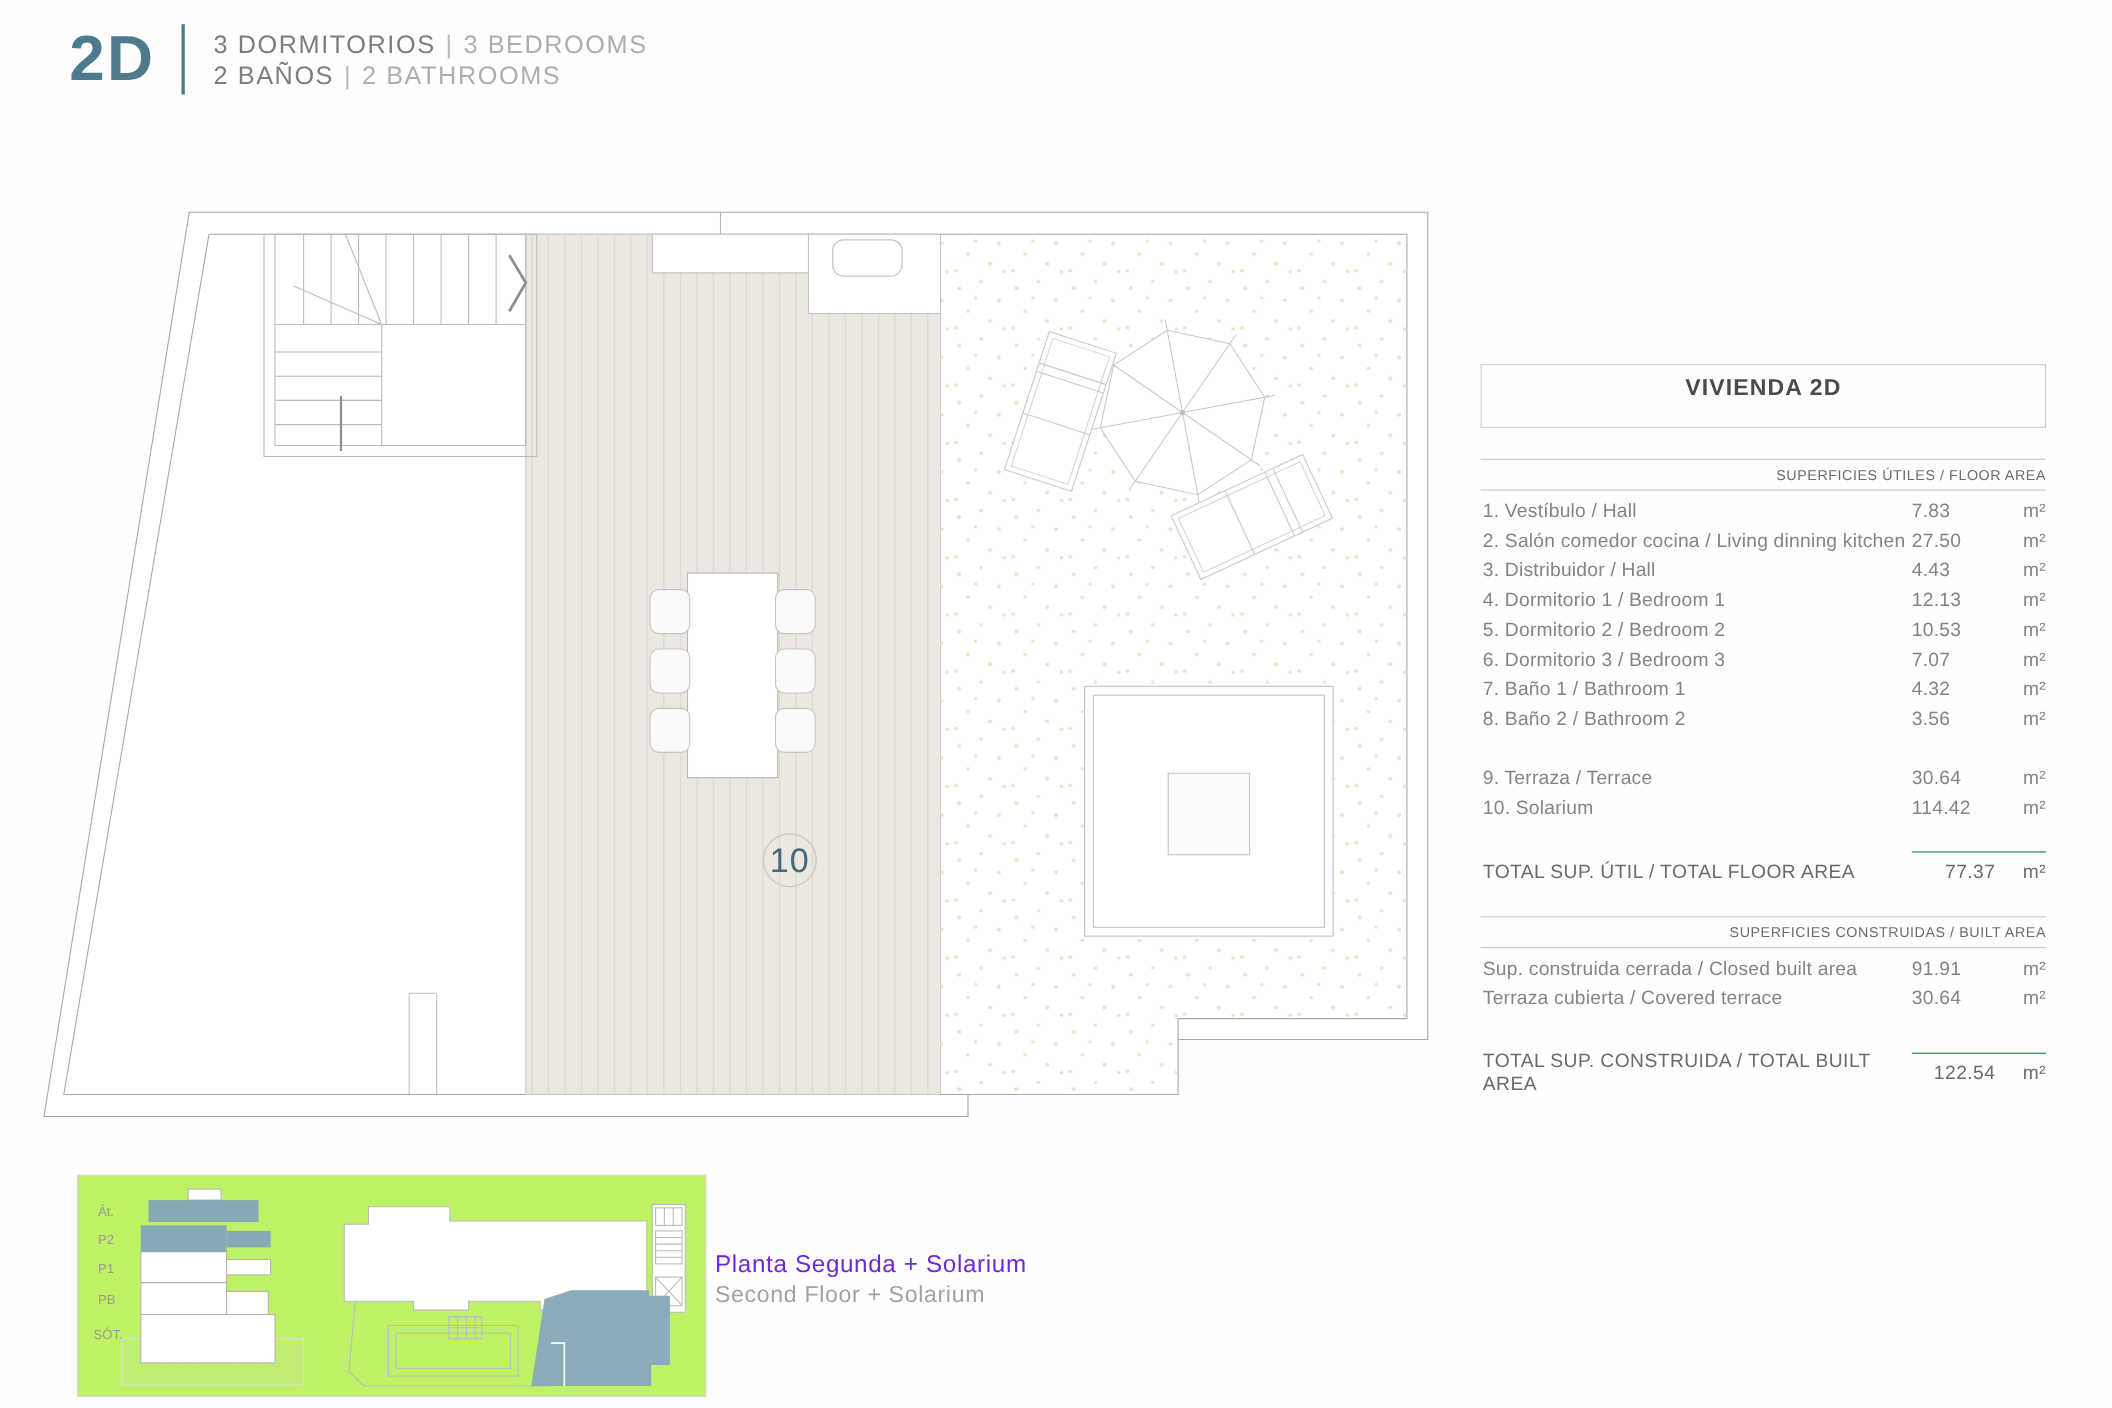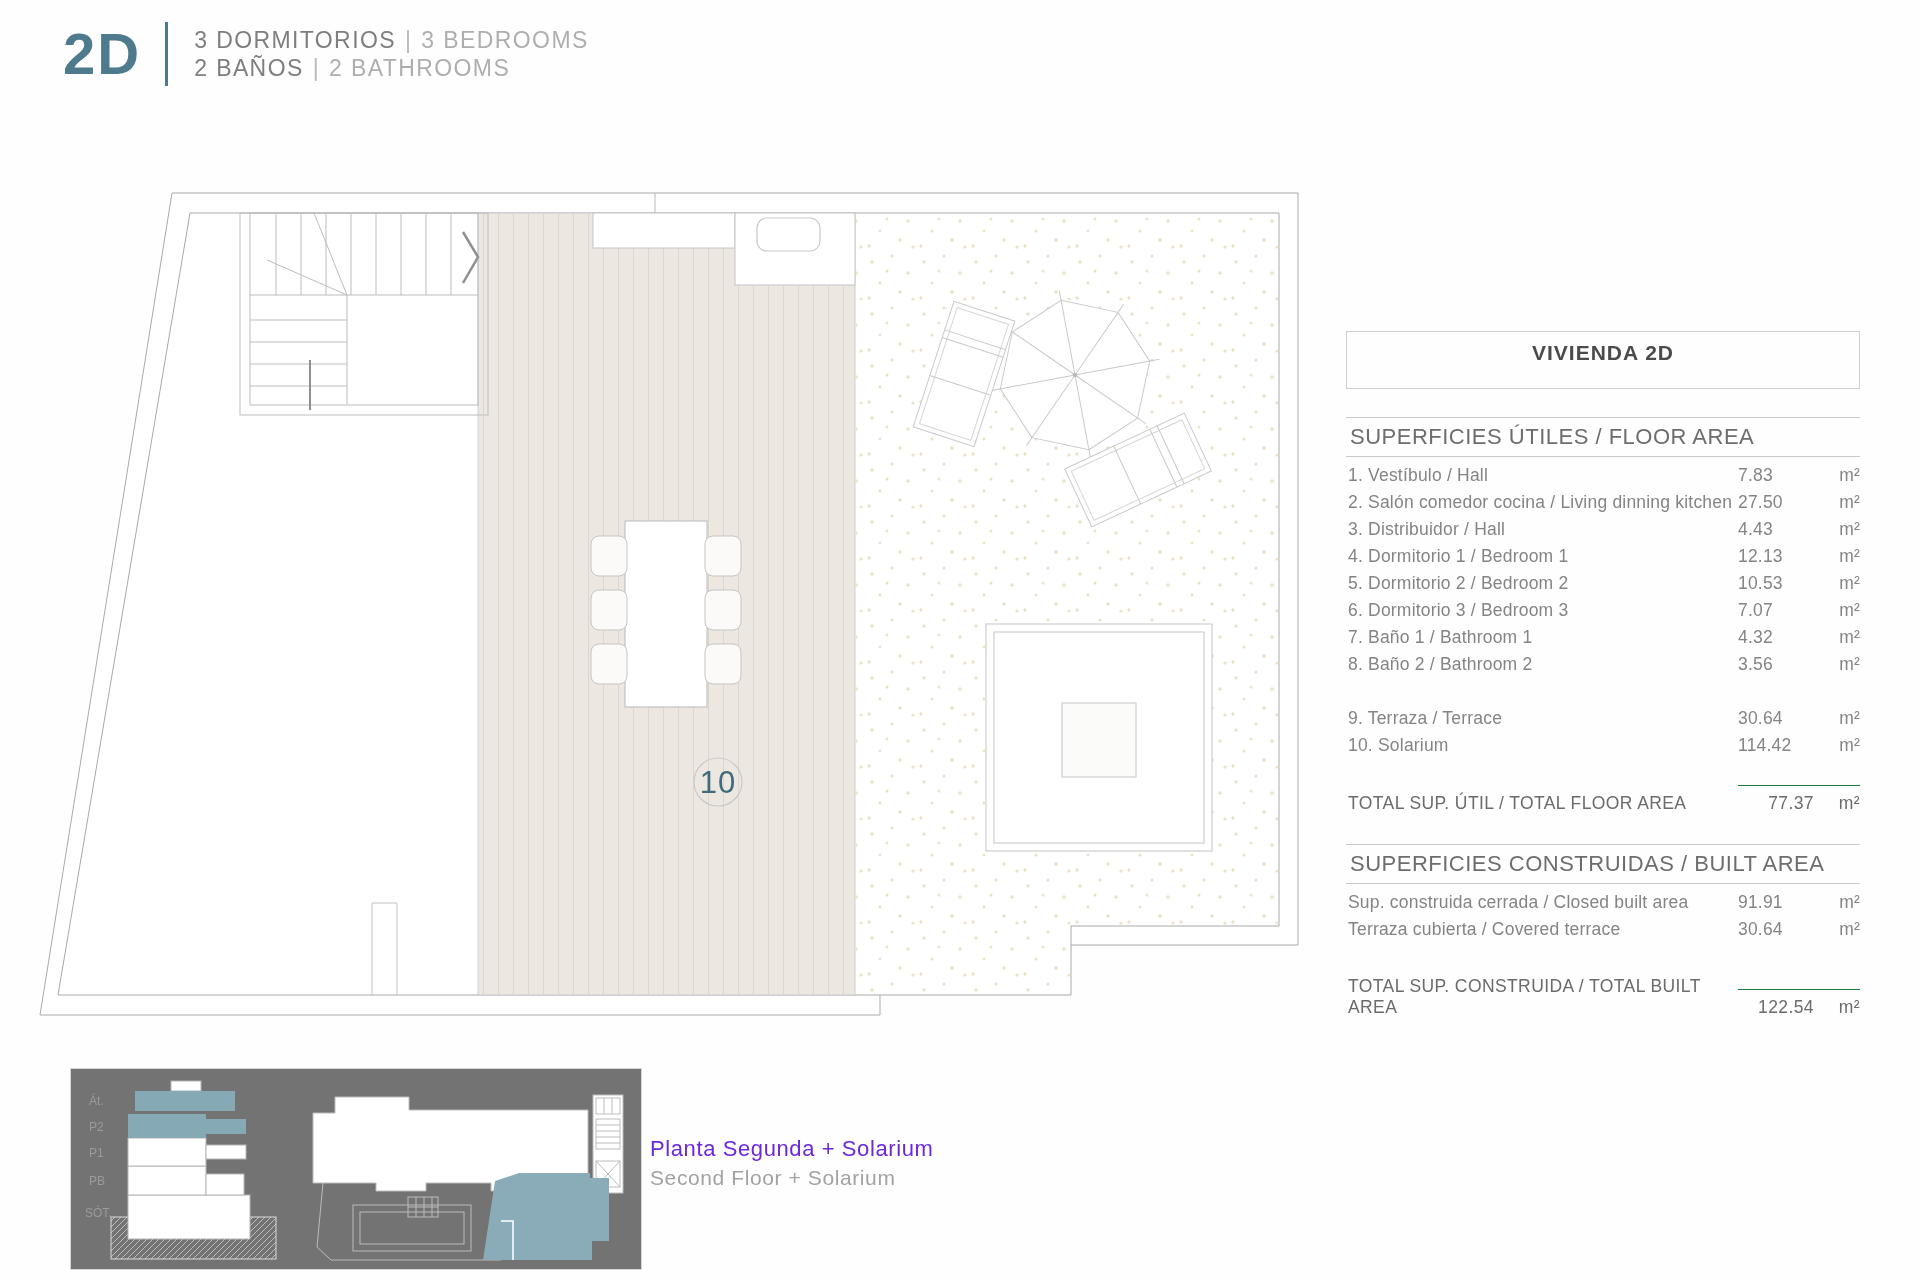--- a/index.html
+++ b/index.html
@@ -12,39 +12,39 @@
   .unit-code{font-size:58px;font-weight:bold;color:#4d7a8c;letter-spacing:2px;line-height:1;}
   .hdr-divider{width:3px;height:64px;background:#4d7a8c;margin:0 26px 0 24px;}
   .spec-line{font-size:23px;color:#7e7e7e;letter-spacing:1.4px;line-height:28px;white-space:nowrap;}
   .spec-line .sep{color:#b9b9b9;margin:0 9px;}
   .spec-line .en{color:#aeaeae;}
   
   .plan{position:absolute;left:33px;top:148px;}
   .plan text{font-family:"Liberation Sans","DejaVu Sans",sans-serif;}
   
   .keyplan{position:absolute;left:70px;top:1068px;width:570px;height:200px;
-    border:1px solid #d6d6d6;background:#737373;}
+    border:1px solid #d6d6d6;background:#bef264;}
   .keyplan svg{display:block;}
   
   .caption{position:absolute;left:650px;top:1136px;}
   .caption .es{font-size:22px;color:#6d28d9;letter-spacing:.6px;}
   .caption .en{font-size:21px;color:#a2a2a2;letter-spacing:.6px;margin-top:4px;}
   
   .area-table{position:absolute;left:1346px;top:331px;width:514px;color:#828282;}
   .tbl-title{border:1px solid #cfcfcf;text-align:center;padding:9px 0 23px;
     font-size:21px;font-weight:bold;color:#4b4b4b;letter-spacing:1px;}
   .sec-head{margin-top:28px;border-top:1px solid #c9c9c9;border-bottom:1px solid #c9c9c9;
-    padding:6px 0 6px 4px;font-size:22px;color:#6d6d6d;letter-spacing:.5px;}
+    padding:6px 0 6px 4px;font-size:13px;color:#6d6d6d;letter-spacing:.5px;text-align:right;}
   .rows{padding-top:5px;}
   .row{display:flex;font-size:17.5px;color:#848484;padding:3px 0;letter-spacing:.2px;}
   .row .lbl{flex:1;padding-left:2px;}
   .row .val{width:76px;text-align:left;}
   .row .unit{width:46px;text-align:right;}
   .grp-outdoor{margin-top:22px;}
-  .total-row{display:flex;font-size:17.5px;color:#6b6b6b;letter-spacing:.4px;margin-top:26px;align-items:flex-end;}
+  .total-row{display:flex;font-size:17.5px;color:#6b6b6b;letter-spacing:.4px;margin-top:26px;align-items:center;}
   .total-row .lbl{flex:1;padding:7px 0 0 2px;}
   .total-row .vu{display:flex;border-top:1px solid #15803d;padding-top:7px;}
   .total-row .val{width:76px;text-align:right;}
   .total-row .unit{width:46px;text-align:right;}
   .sec2{margin-top:30px;}
 </style>
 </head>
 <body>
 
 <div class="hdr">

